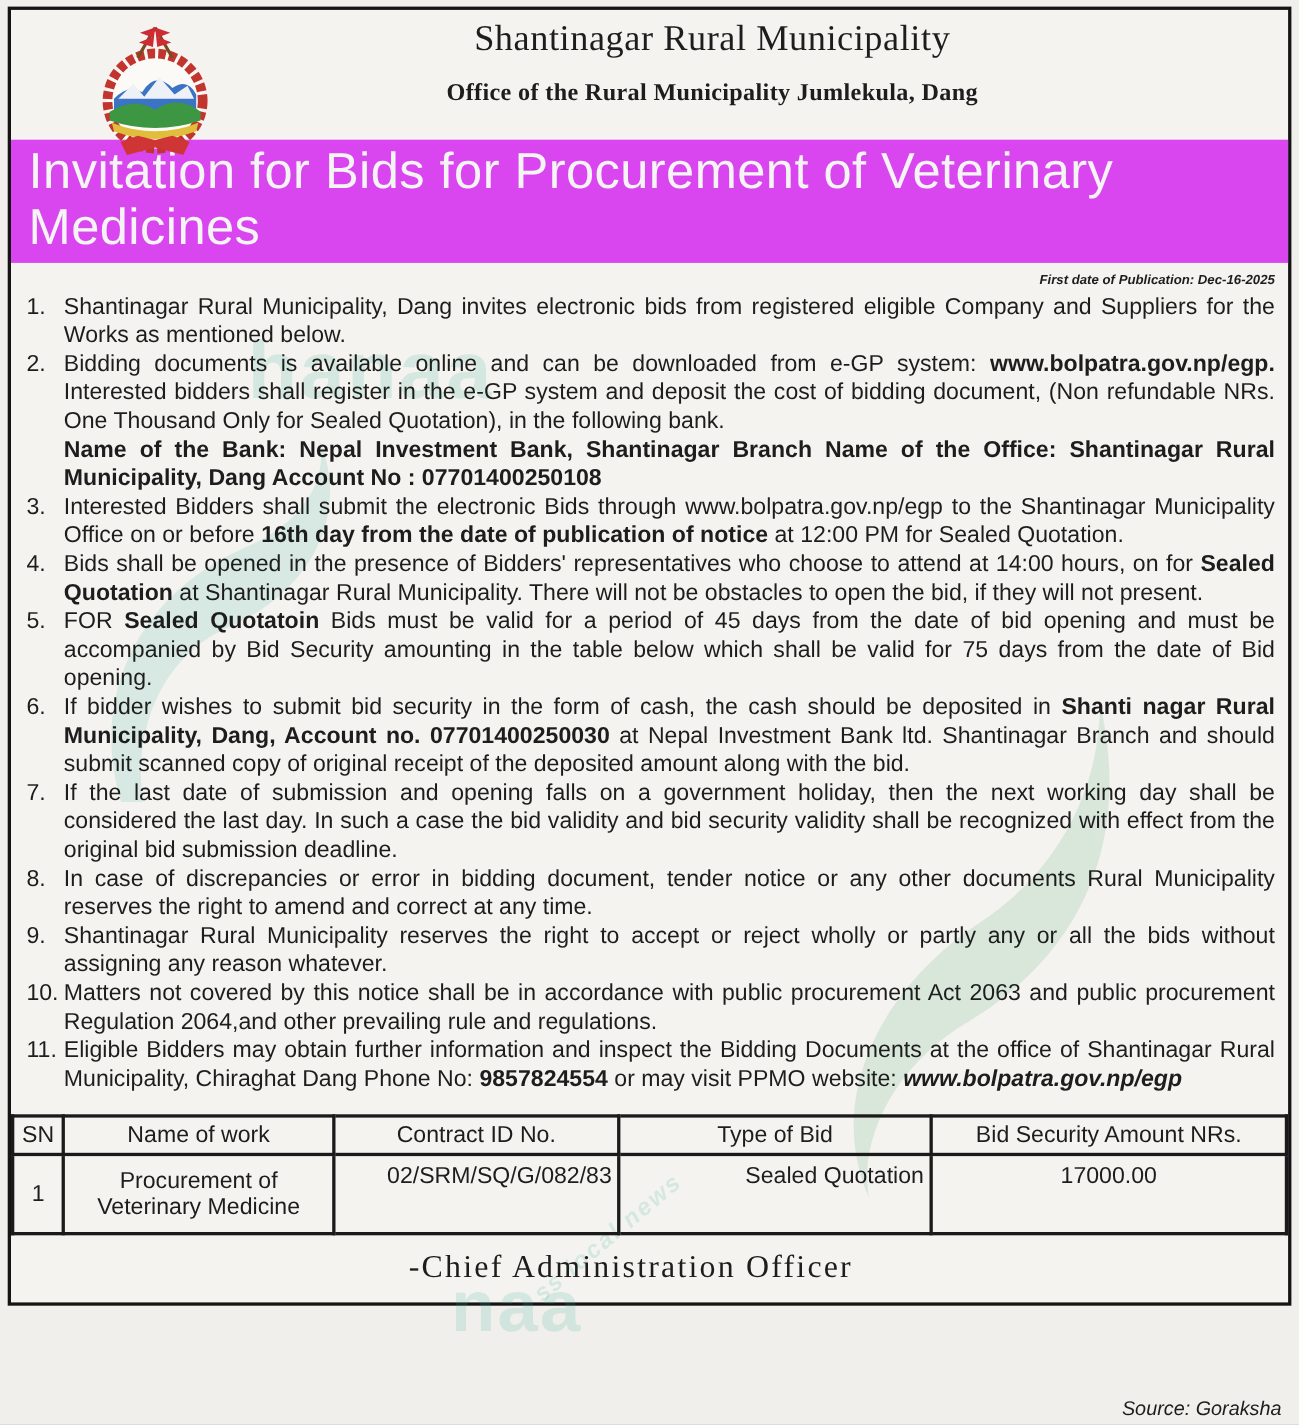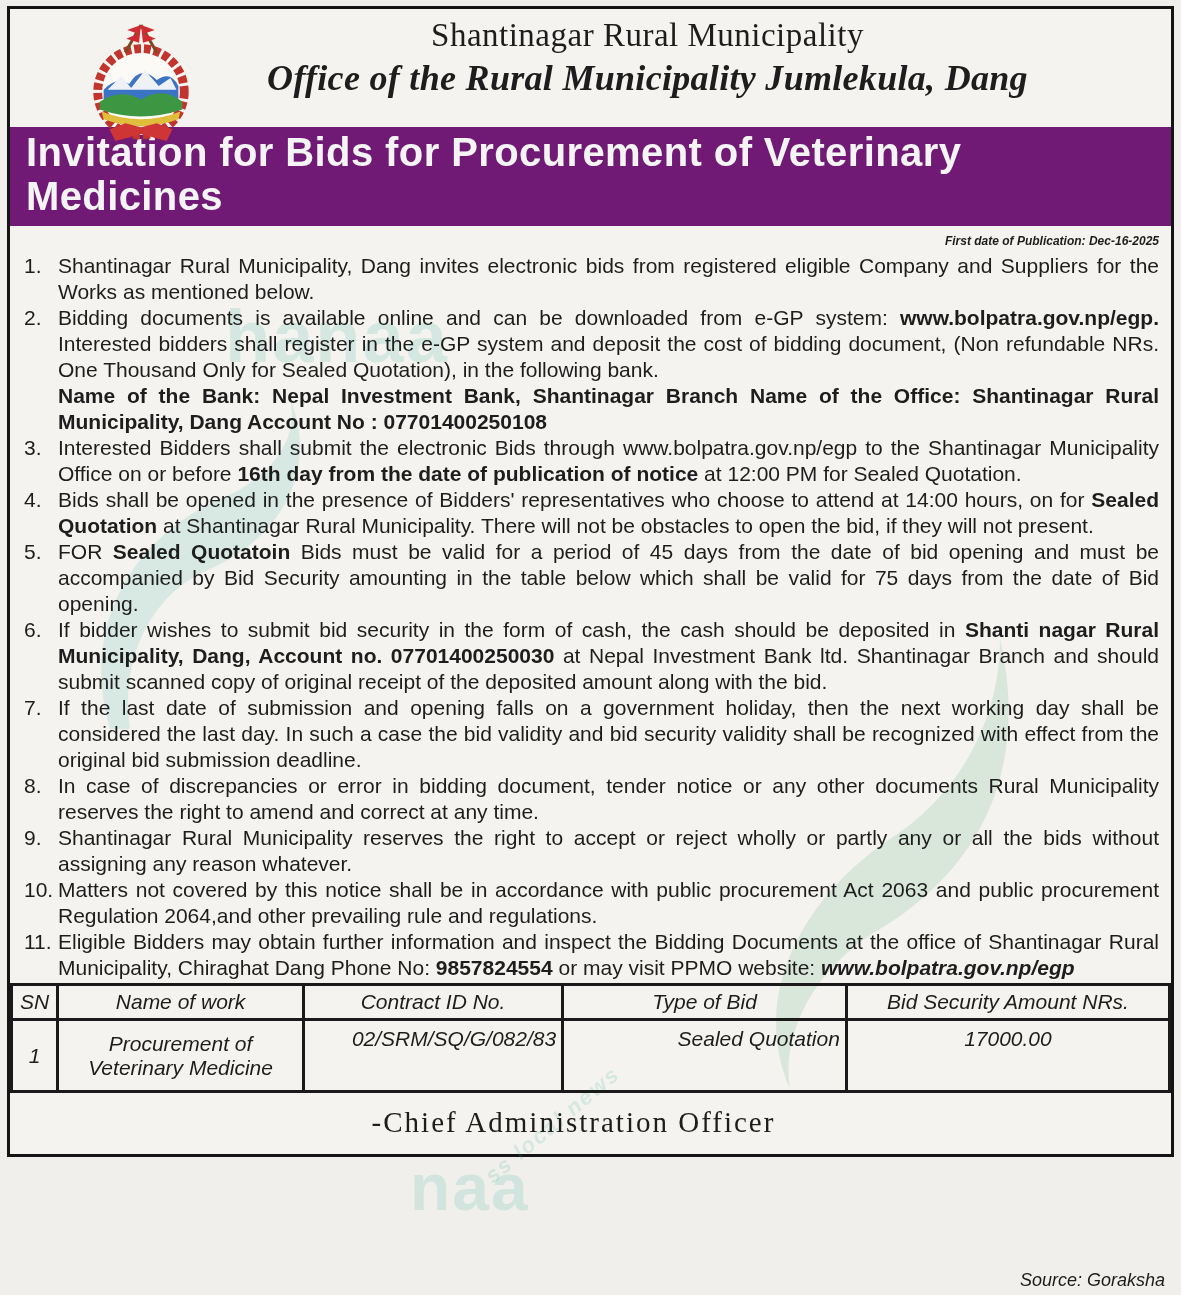--- a/index.html
+++ b/index.html
@@ -20,41 +20,41 @@
   .watermark { position:absolute; inset:0; z-index:0; pointer-events:none; color:#2fae9e; }
   .wm-text { position:absolute; font-weight:700; opacity:0.16; letter-spacing:2px; }
   .wm-swirl { position:absolute; opacity:0.14; }
 
   
   .doc-header { position:relative; height:118px; padding-top:8px; }
   .emblem { position:absolute; left:72px; top:8px; width:118px; height:130px; }
   .header-text { text-align:center; padding-left:130px; padding-right:16px;
                  font-family:"Liberation Serif", serif; }
   .ht1 { font-size:33px; letter-spacing:0.5px; }
-  .ht2 { font-size:36px; font-weight:700; margin-top:3px; letter-spacing:0.3px;font-style:italic;}
+  .ht2 { font-size:22px; font-weight:700; margin-top:17px; letter-spacing:0.3px;}
   .ht3 { font-size:28px; margin-top:2px; }
 
   
   .banner {
-    background:#701a75; color:#f4f4f4; font-weight:700; font-size:40px;
+    background:#d946ef; color:#f4f4f4; font-weight:400; font-size:46px;
     padding:3px 16px 8px; letter-spacing:0.4px; line-height:1.1;
   }
 
   
   .body-text { padding:6px 12px 2px 12px; }
   .pub { text-align:right; font-weight:700; font-style:italic; font-size:12px;
          margin:2px 0 5px; }
   .item { position:relative; padding-left:36px; font-size:21px; line-height:26px;
           text-align:justify; }
   .item .num { position:absolute; left:2px; top:0; }
   .b { font-weight:700; }
   .i { font-style:italic; }
 
   
-  .bid-table { width:100%; border-collapse:collapse; font-size:21px; margin-top:0;font-style:italic; }
+  .bid-table { width:100%; border-collapse:collapse; font-size:21px; margin-top:17px; }
   .bid-table th, .bid-table td { border:3px solid #1a1a1a; padding:2px 5px; vertical-align:middle; }
   .bid-table th { font-weight:400; font-size:21px; text-align:center; padding:4px 5px; }
   .c { text-align:center; }
   .l { text-align:right; }
 
   
   .signature { text-align:center; font-family:"Liberation Serif", serif; font-size:29px;
                letter-spacing:2px; padding:13px 34px 15px 0; }
   .source { position:absolute; right:16px; bottom:4px; font-style:italic; font-size:18px;
             color:#1c1c1c; z-index:2; }

